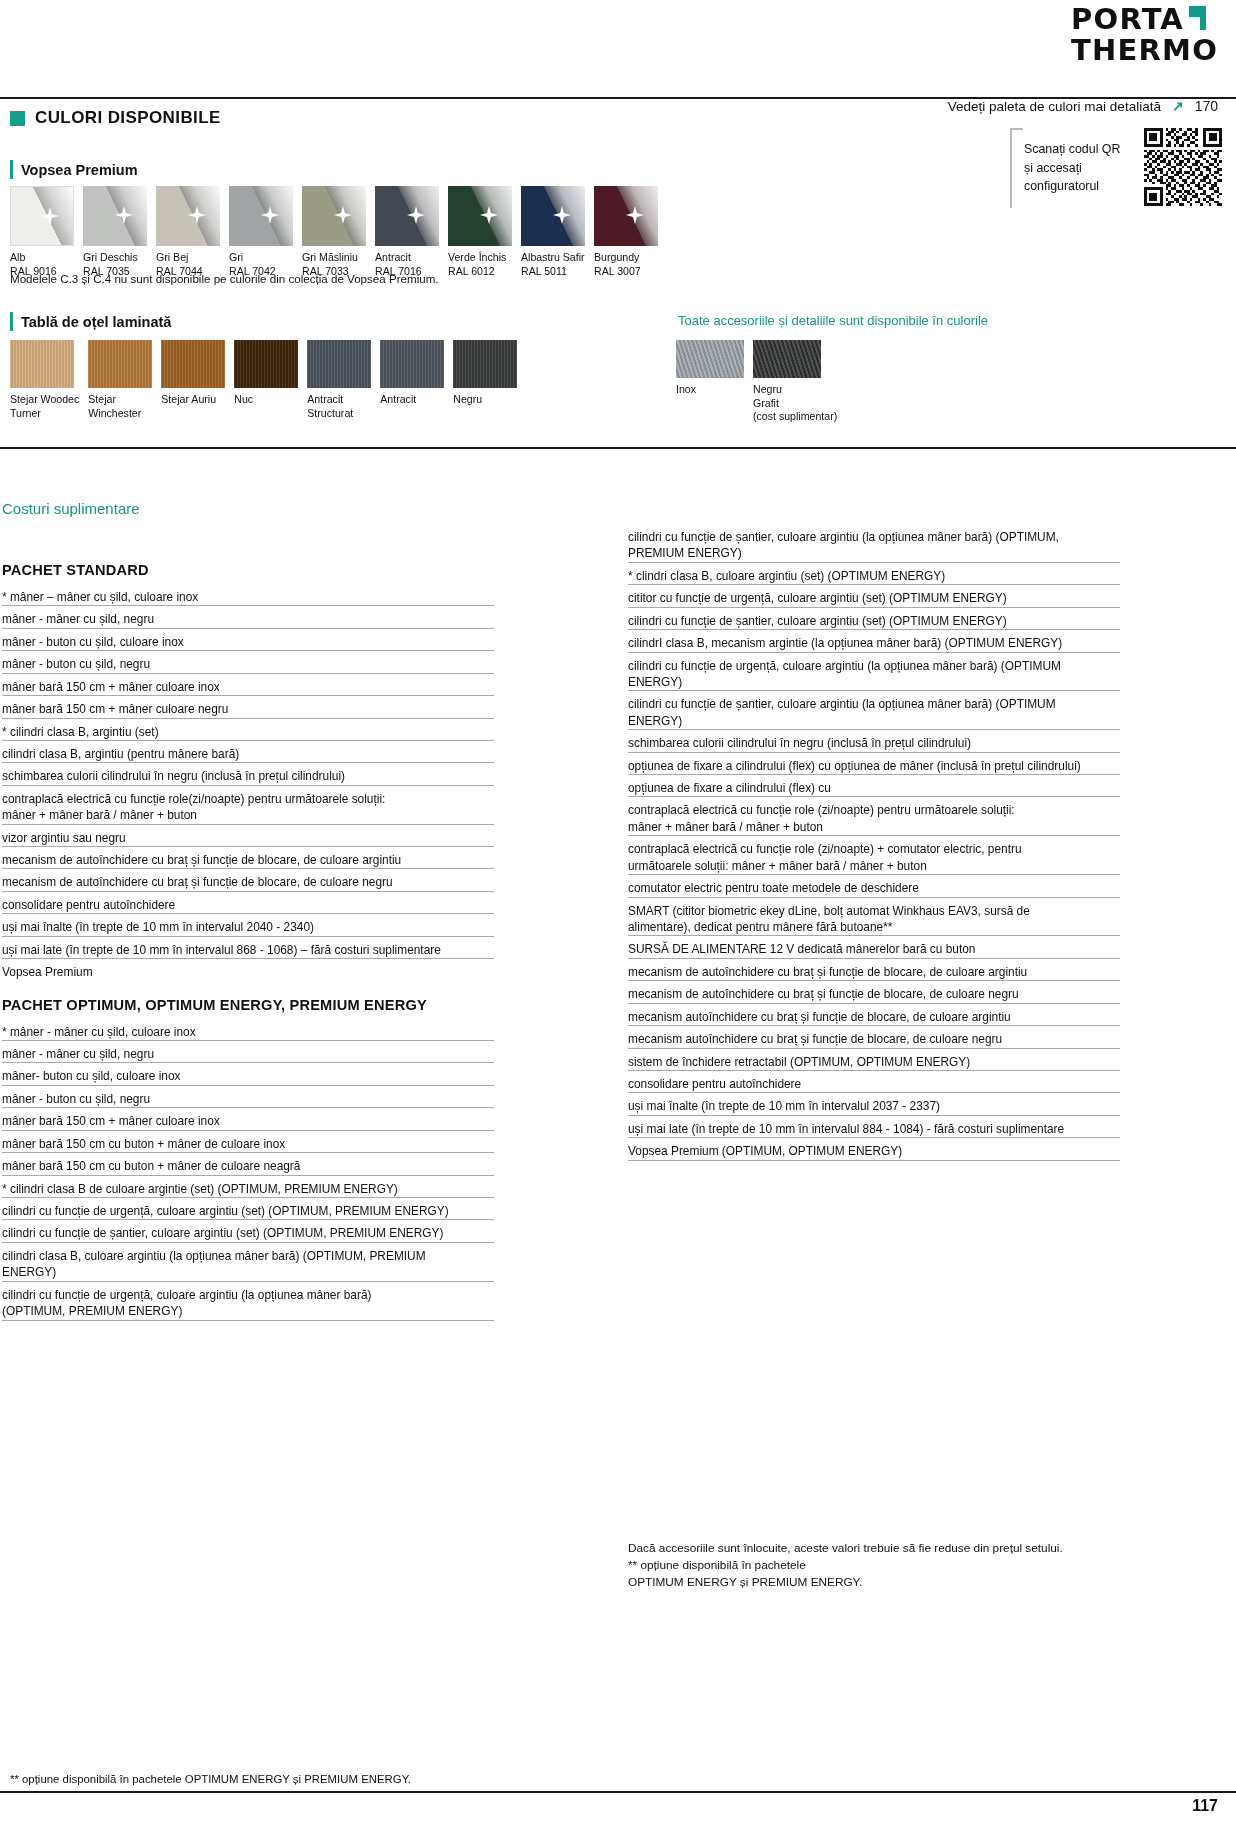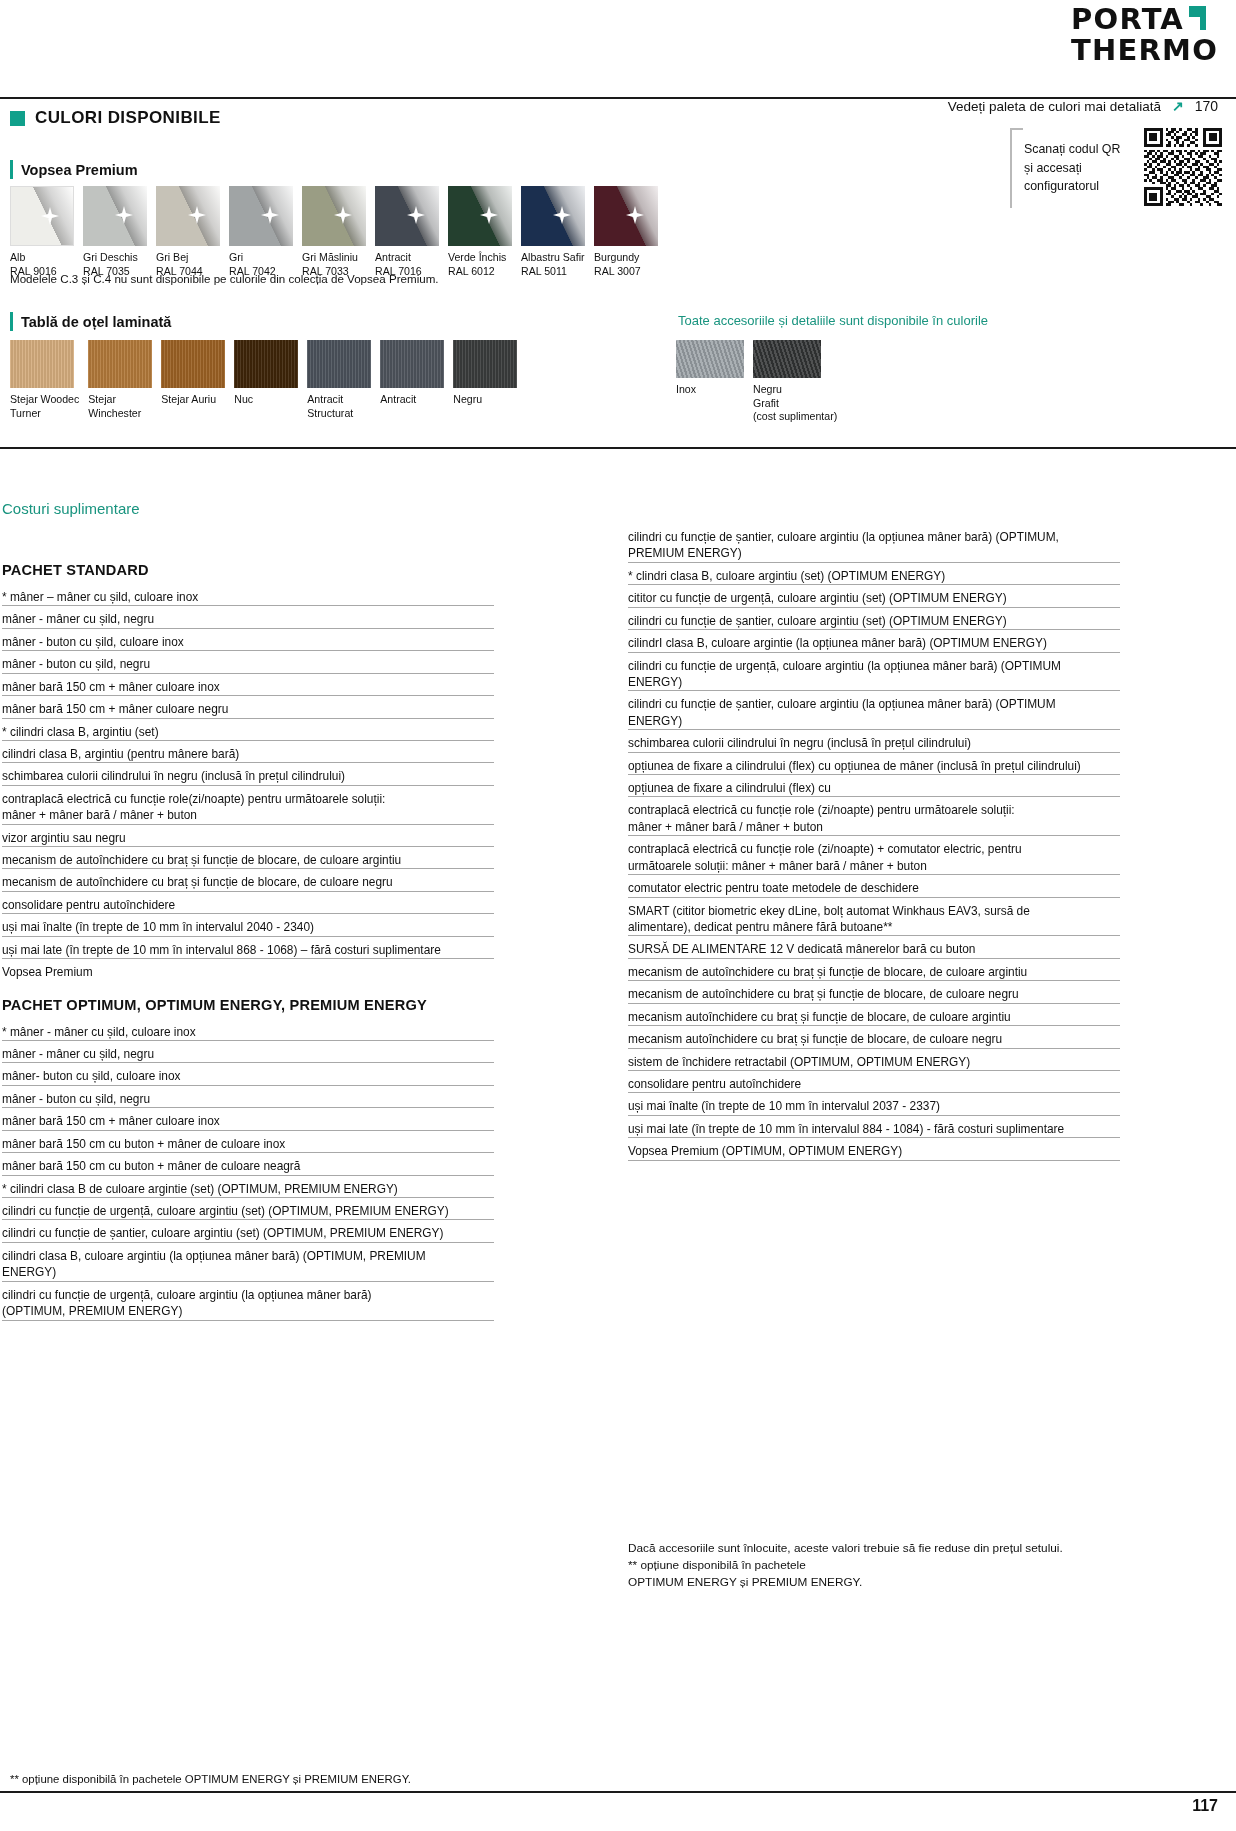--- a/index.html
+++ b/index.html
@@ -540,21 +540,21 @@
       </div>
   </div>
 
   <div class="col" style="left:628px; top:524px;">
     <div id="right-list">
         <div class="li">cilindri cu funcție de șantier, culoare argintiu (la opțiunea mâner bară) (OPTIMUM,
 PREMIUM ENERGY)</div>
         <div class="li">* clindri clasa B, culoare argintiu (set) (OPTIMUM ENERGY)</div>
         <div class="li">cititor cu funcție de urgență, culoare argintiu (set) (OPTIMUM ENERGY)</div>
         <div class="li">cilindri cu funcție de șantier, culoare argintiu (set) (OPTIMUM ENERGY)</div>
-        <div class="li">cilindrI clasa B, culoare argintie (la opțiunea mâner bară) (OPTIMUM ENERGY)</div>
+        <div class="li">cilindrI clasa B, mecanism argintie (la opțiunea mâner bară) (OPTIMUM ENERGY)</div>
         <div class="li">cilindri cu funcție de urgență, culoare argintiu (la opțiunea mâner bară) (OPTIMUM
 ENERGY)</div>
         <div class="li">cilindri cu funcție de șantier, culoare argintiu (la opțiunea mâner bară) (OPTIMUM
 ENERGY)</div>
         <div class="li">schimbarea culorii cilindrului în negru (inclusă în prețul cilindrului)</div>
         <div class="li">opțiunea de fixare a cilindrului (flex) cu opțiunea de mâner (inclusă în prețul cilindrului)</div>
         <div class="li">opțiunea de fixare a cilindrului (flex) cu</div>
         <div class="li">contraplacă electrică cu funcție role (zi/noapte) pentru următoarele soluții:
 mâner + mâner bară / mâner + buton</div>
         <div class="li">contraplacă electrică cu funcție role (zi/noapte) + comutator electric, pentru

